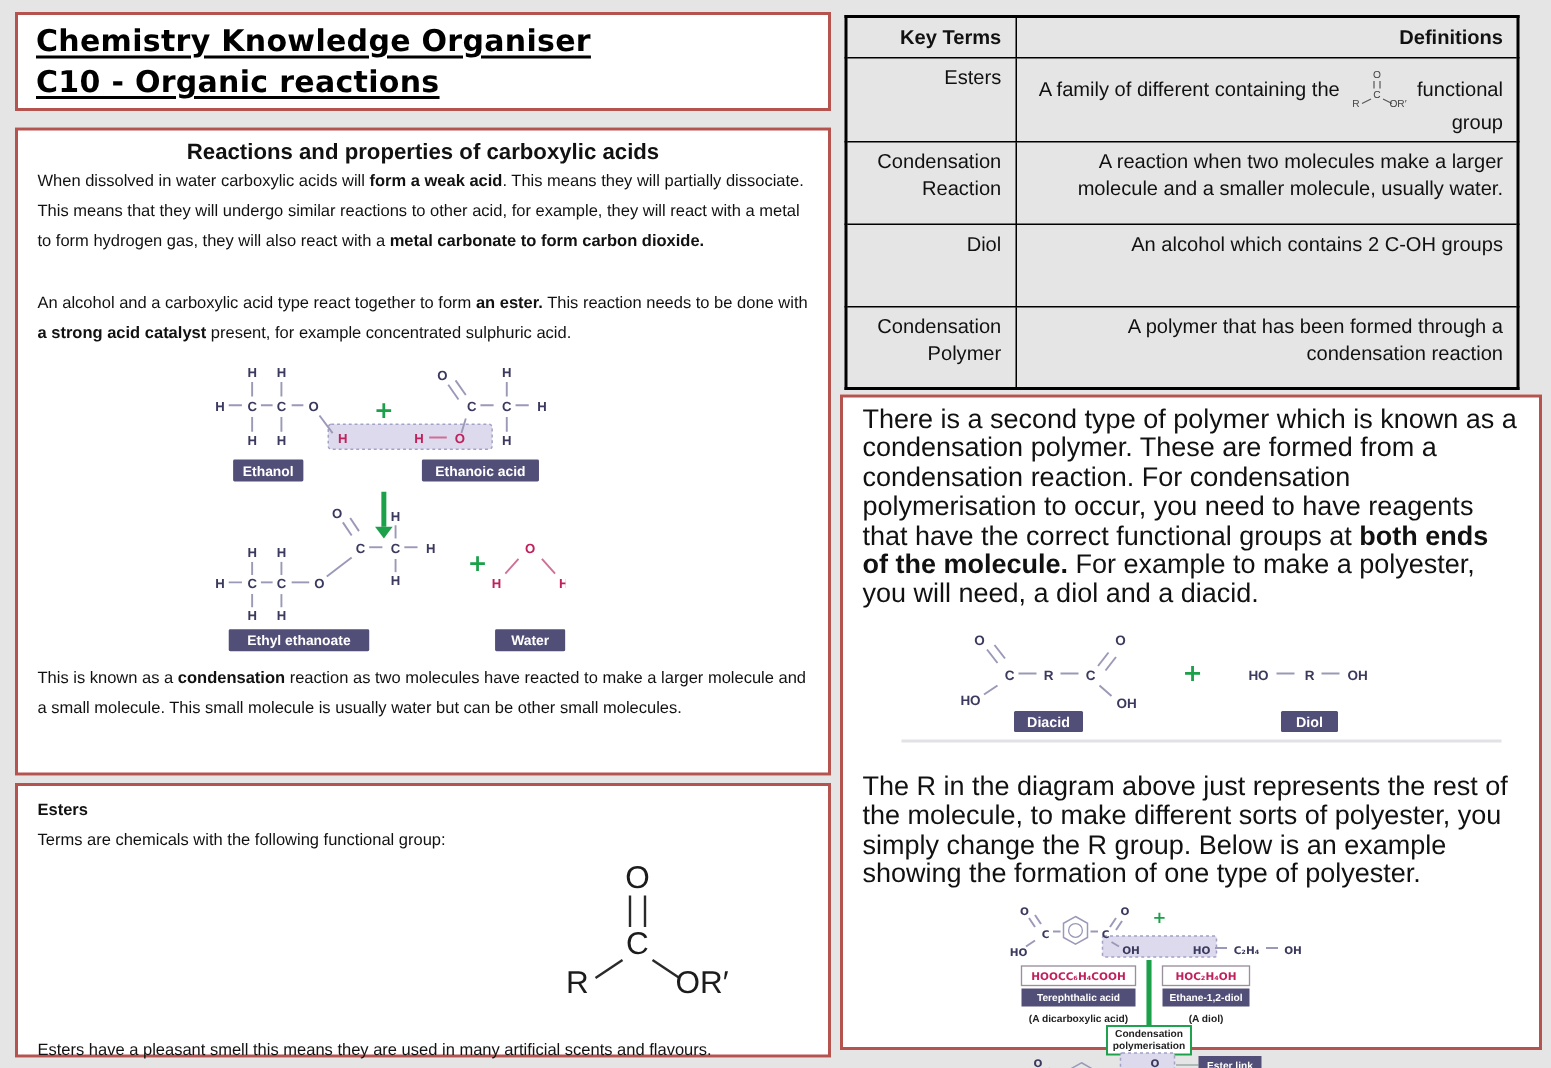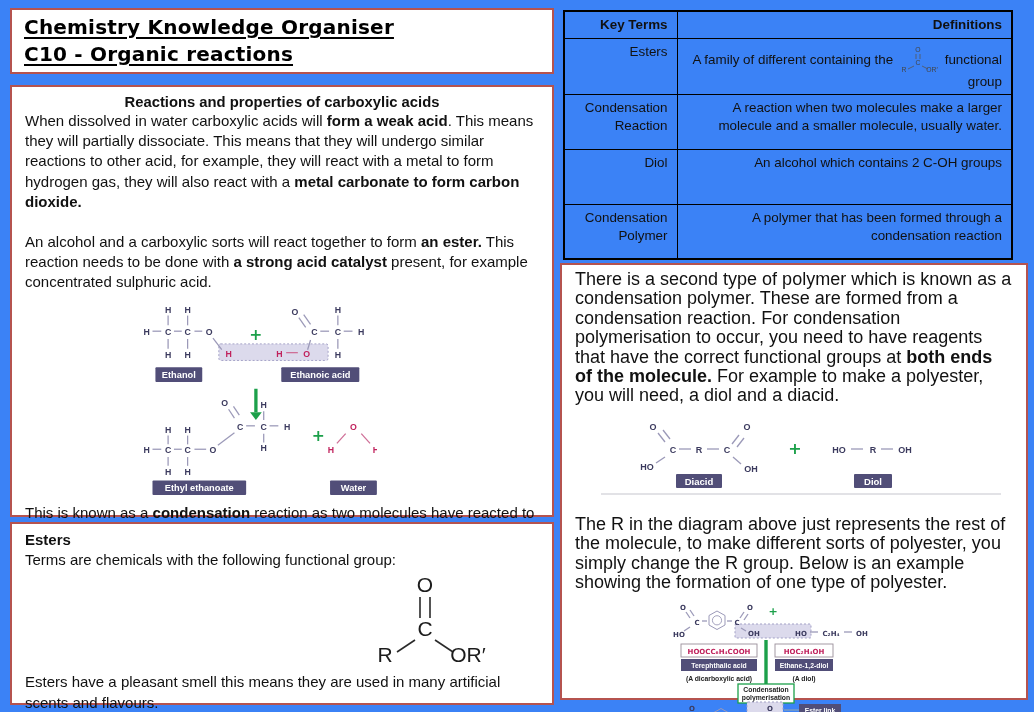--- a/index.html
+++ b/index.html
@@ -1,29 +1,29 @@
 <!DOCTYPE html>
 <html><head>
 <meta charset="utf-8">
 <style>
   html,body{margin:0;padding:0;background:#fff;}
-  .sheet{position:relative;width:1034px;height:712px;background:#3b82f6;
+  .sheet{position:relative;width:1034px;height:712px;background:#e5e5e5;
          font-family:"Liberation Sans",sans-serif;color:#111;overflow:hidden;}
   .box{position:absolute;border:2px solid #b5534f;background:#fff;box-sizing:border-box;}
 
   
   .title-box{left:10px;top:8px;width:544px;height:66px;padding:4px 12px;}
   .doc-title{font-family:"DejaVu Sans",sans-serif;font-weight:bold;font-size:20px;
              letter-spacing:.2px;text-decoration:underline;text-underline-offset:3px;
              line-height:27px;color:#000;}
 
   
   .carb-box{left:10px;top:85px;width:544px;height:432px;padding:5px 13px;}
   .sec-head{font-size:14.8px;font-weight:bold;text-align:center;margin:2px 0 1px 0;}
-  .carb-box p, .esters-box p, .cond-box p{margin:0;font-size:15px;line-height:20.2px;}
+  .carb-box p, .esters-box p, .cond-box p{margin:0;font-size:11px;line-height:20.2px;}
   .gap{margin-top:20px !important;}
 
   
   .esters-box{left:10px;top:522px;width:544px;height:183px;padding:6px 13px;}
   .esters-head{font-size:14.8px;font-weight:bold;margin:0;}
 
   
   .key-terms{position:absolute;left:563px;top:10px;width:450px;border-collapse:collapse;
              border:2px solid #000;table-layout:fixed;}
   .key-terms th,.key-terms td{border:1px solid #000;vertical-align:top;text-align:right;
@@ -113,21 +113,21 @@
     <tr class="r4">
       <td>Condensation Polymer</td>
       <td>A polymer that has been formed through a condensation reaction</td>
     </tr>
   </tbody>
     </table>
 
   <section class="box carb-box">
     <div class="sec-head">Reactions and properties of carboxylic acids</div>
     <p><span>When dissolved in water carboxylic acids will </span><b>form a weak acid</b><span>. This means they will partially dissociate. This means that they will undergo similar reactions to other acid, for example, they will react with a metal to form hydrogen gas, they will also react with a </span><b>metal carbonate to form carbon dioxide.</b></p>
-    <p class="gap"><span>An alcohol and a carboxylic sorts will react together to form </span><b>an ester.</b><span>  This reaction needs to be done with </span><b>a strong acid catalyst</b><span> present, for example concentrated sulphuric acid.</span></p>
+    <p class="gap"><span>An alcohol and a carboxylic acid type react together to form </span><b>an ester.</b><span>  This reaction needs to be done with </span><b>a strong acid catalyst</b><span> present, for example concentrated sulphuric acid.</span></p>
 
     <svg class="dgm ester-reaction" width="250" height="200" viewBox="0 0 256 205">
 
       <rect class="hl" x="94" y="46" width="112" height="17" rx="2"></rect>
 
       <g>
         <text class="atom" x="42" y="14">H</text>
           <text class="atom" x="62" y="14">H</text>
         <line class="bond" x1="42" y1="17" x2="42" y2="27"></line>
           <line class="bond" x1="62" y1="17" x2="62" y2="27"></line>
@@ -230,21 +230,21 @@
     <svg class="dgm fg-svg" width="130" height="94" viewBox="0 0 130 94">
       <text class="fg-atom" x="62" y="20">O</text>
       <line class="fg-bond" x1="57" y1="25" x2="57" y2="46"></line>
       <line class="fg-bond" x1="67" y1="25" x2="67" y2="46"></line>
       <text class="fg-atom" x="62" y="64">C</text>
       <line class="fg-bond" x1="52" y1="68" x2="34" y2="80"></line>
       <line class="fg-bond" x1="72" y1="68" x2="90" y2="80"></line>
       <text class="fg-atom" x="22" y="90">R</text>
       <text class="fg-atom" x="105" y="90">OR′</text>
     </svg>
-    <p style="margin-top:6px">Esters have a pleasant smell this means they are used in many artificial scents and flavours.</p>
+    <p style="margin-top:24px">Esters have a pleasant smell this means they are used in many artificial scents and flavours.</p>
   </section>
 
   <section class="box cond-box">
     <p><span>There is a second type of polymer which is known as a condensation polymer. These are formed from a  condensation reaction.  For condensation polymerisation to occur, you need to have reagents that have the correct functional groups at </span><b>both ends of the molecule.</b><span>  For example to make a polyester, you will need, a diol and a diacid.</span></p>
 
     <svg class="dgm diacid-svg" width="330" height="74" viewBox="0 0 330 74">
       <g>
         <text class="atom" x="20" y="14">O</text>
         <line class="bond" x1="25" y1="17" x2="32" y2="26"></line>
           <line class="bond" x1="30" y1="14" x2="37" y2="23"></line>

